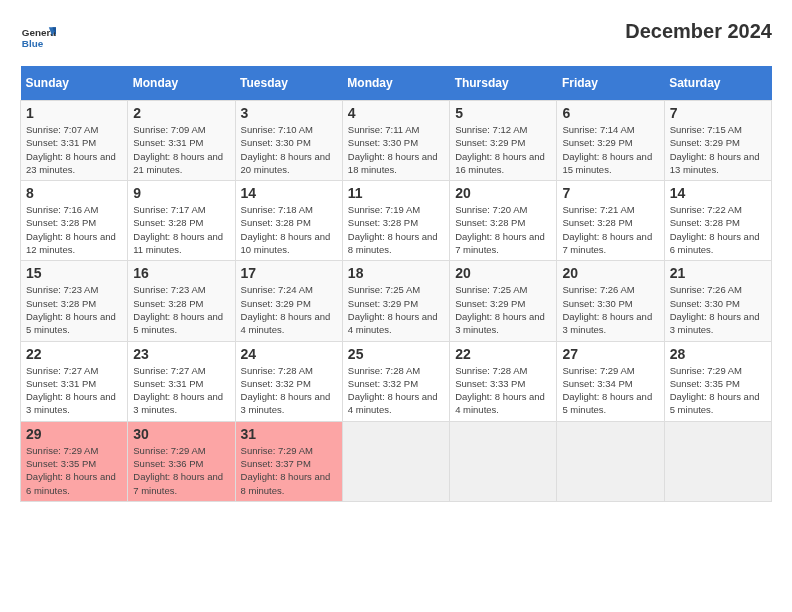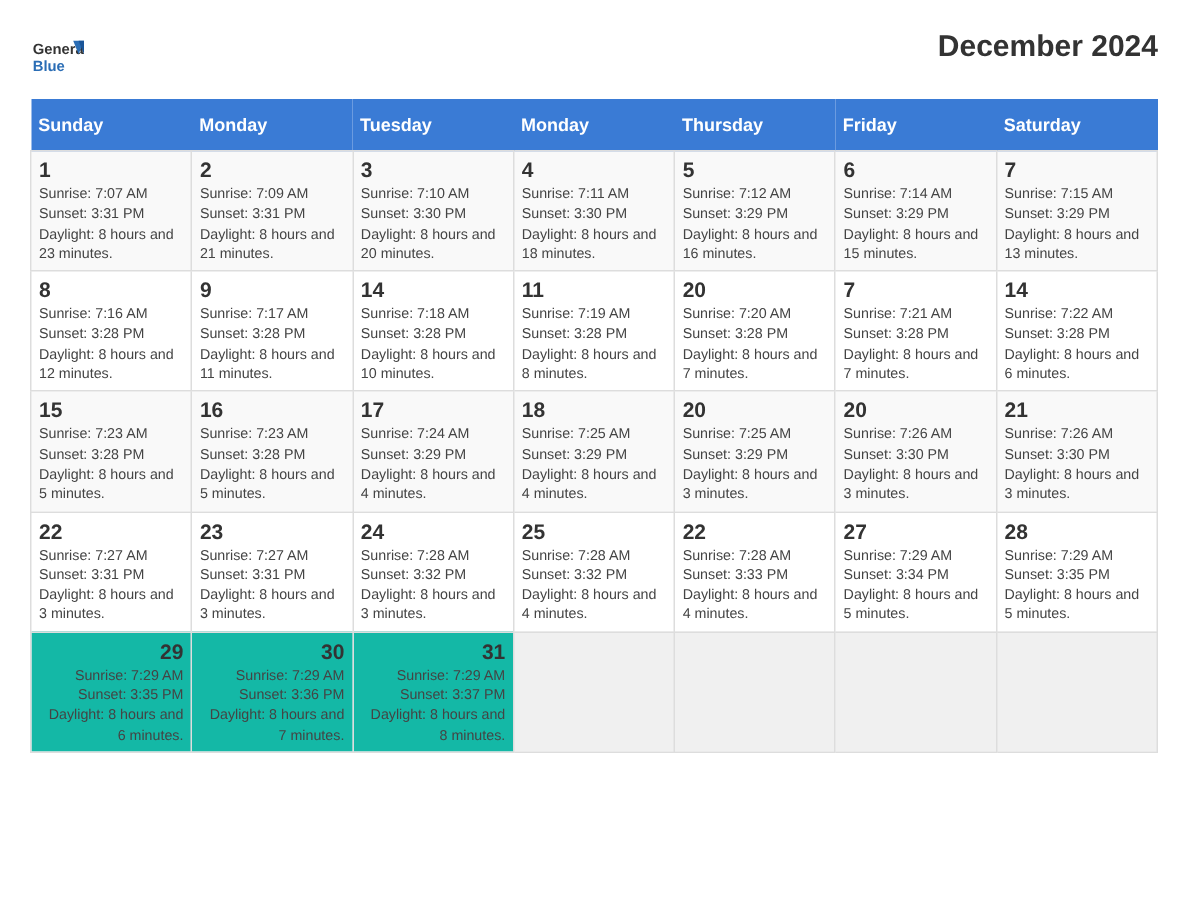--- a/index.html
+++ b/index.html
@@ -74,22 +74,21 @@
       color: #444;
       line-height: 1.4;
     }
     .empty-cell {
       background: #f0f0f0 !important;
     }
     tbody tr:last-child td {
       background: #f0f0f0;
     }
     tbody tr:last-child td.has-data {
-      background: #14b8a6;
-      text-align: right;
+      background: #fca5a5;
     }
   </style>
 </head>
 <body>
 
 <div class="header">
   <div class="logo">
     <svg class="logo-icon" viewBox="0 0 40 40">
       <text x="2" y="18" font-size="11" font-weight="bold" fill="#333">General</text>
       <text x="2" y="30" font-size="11" font-weight="bold" fill="#2a6db5">Blue</text>

